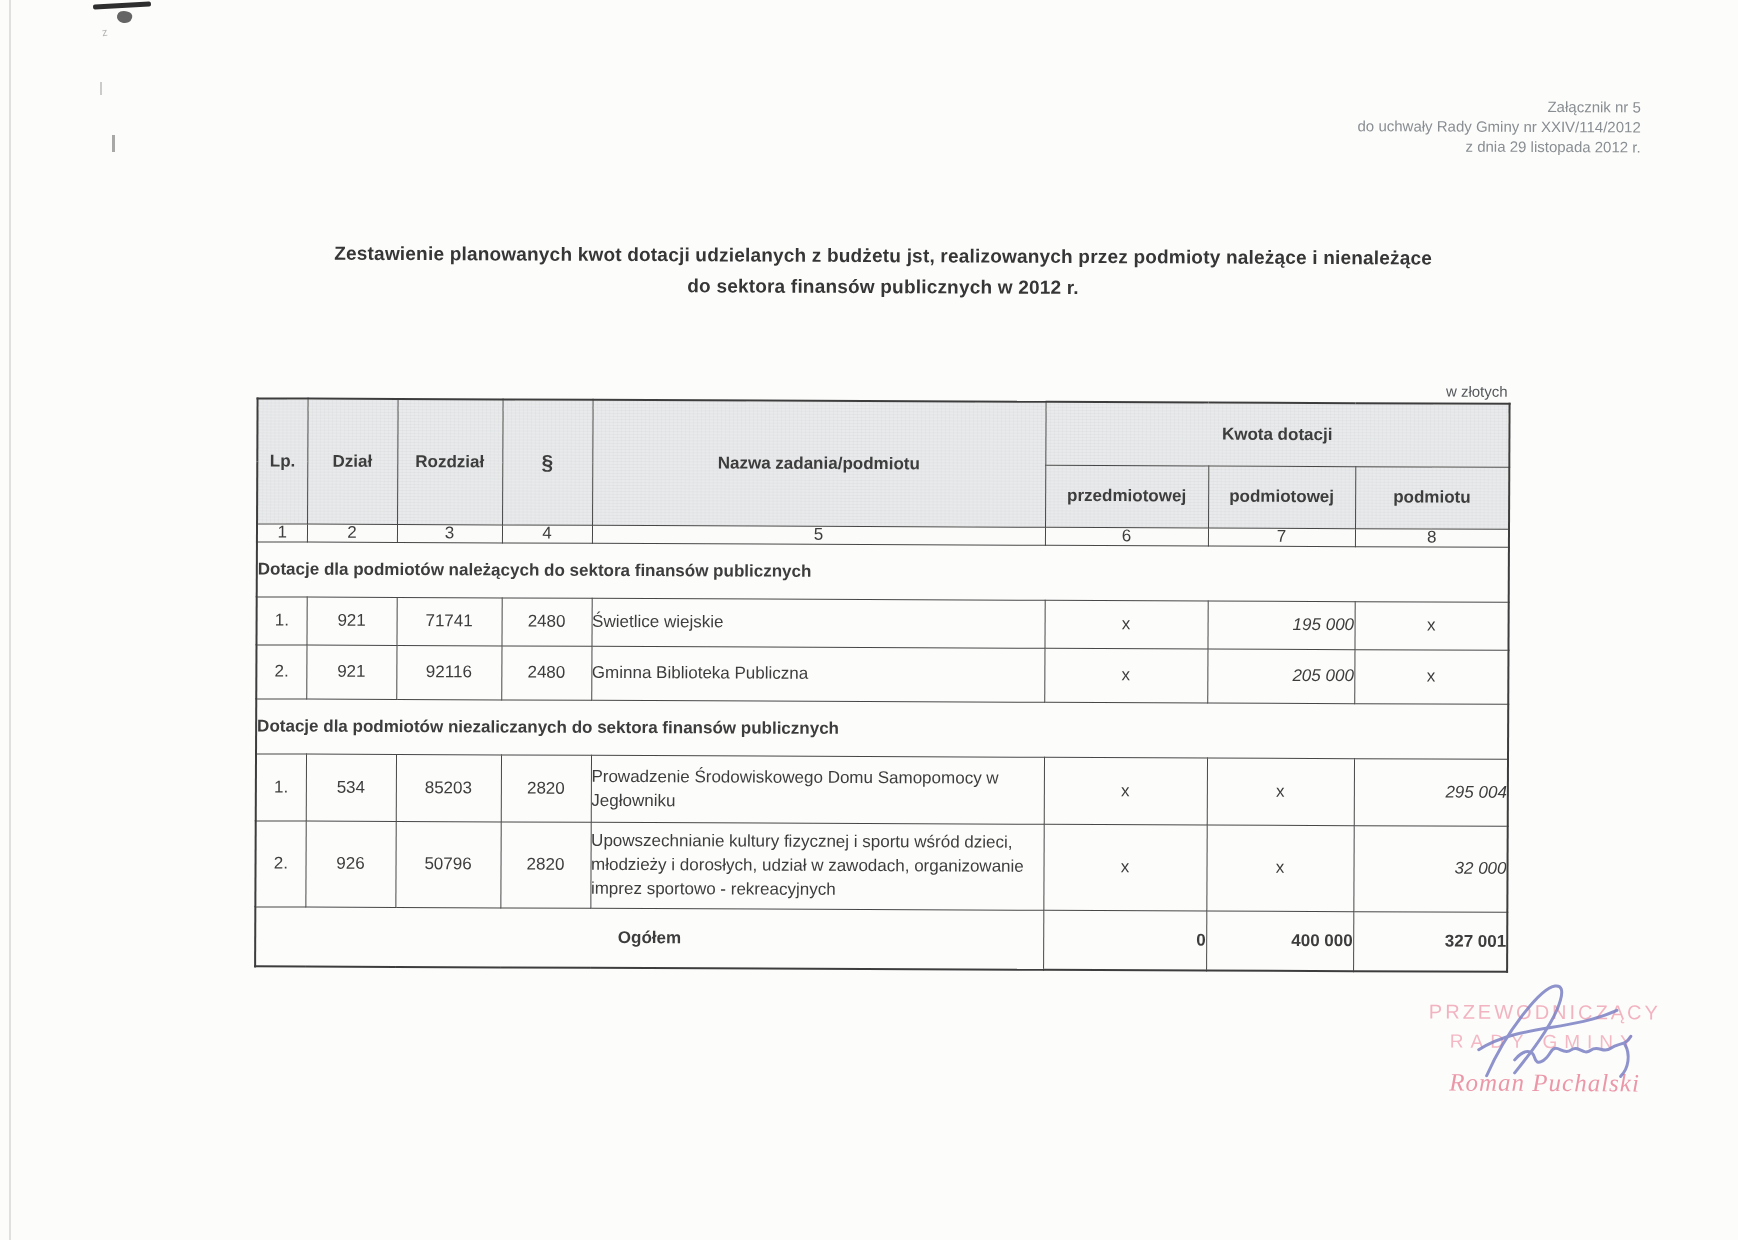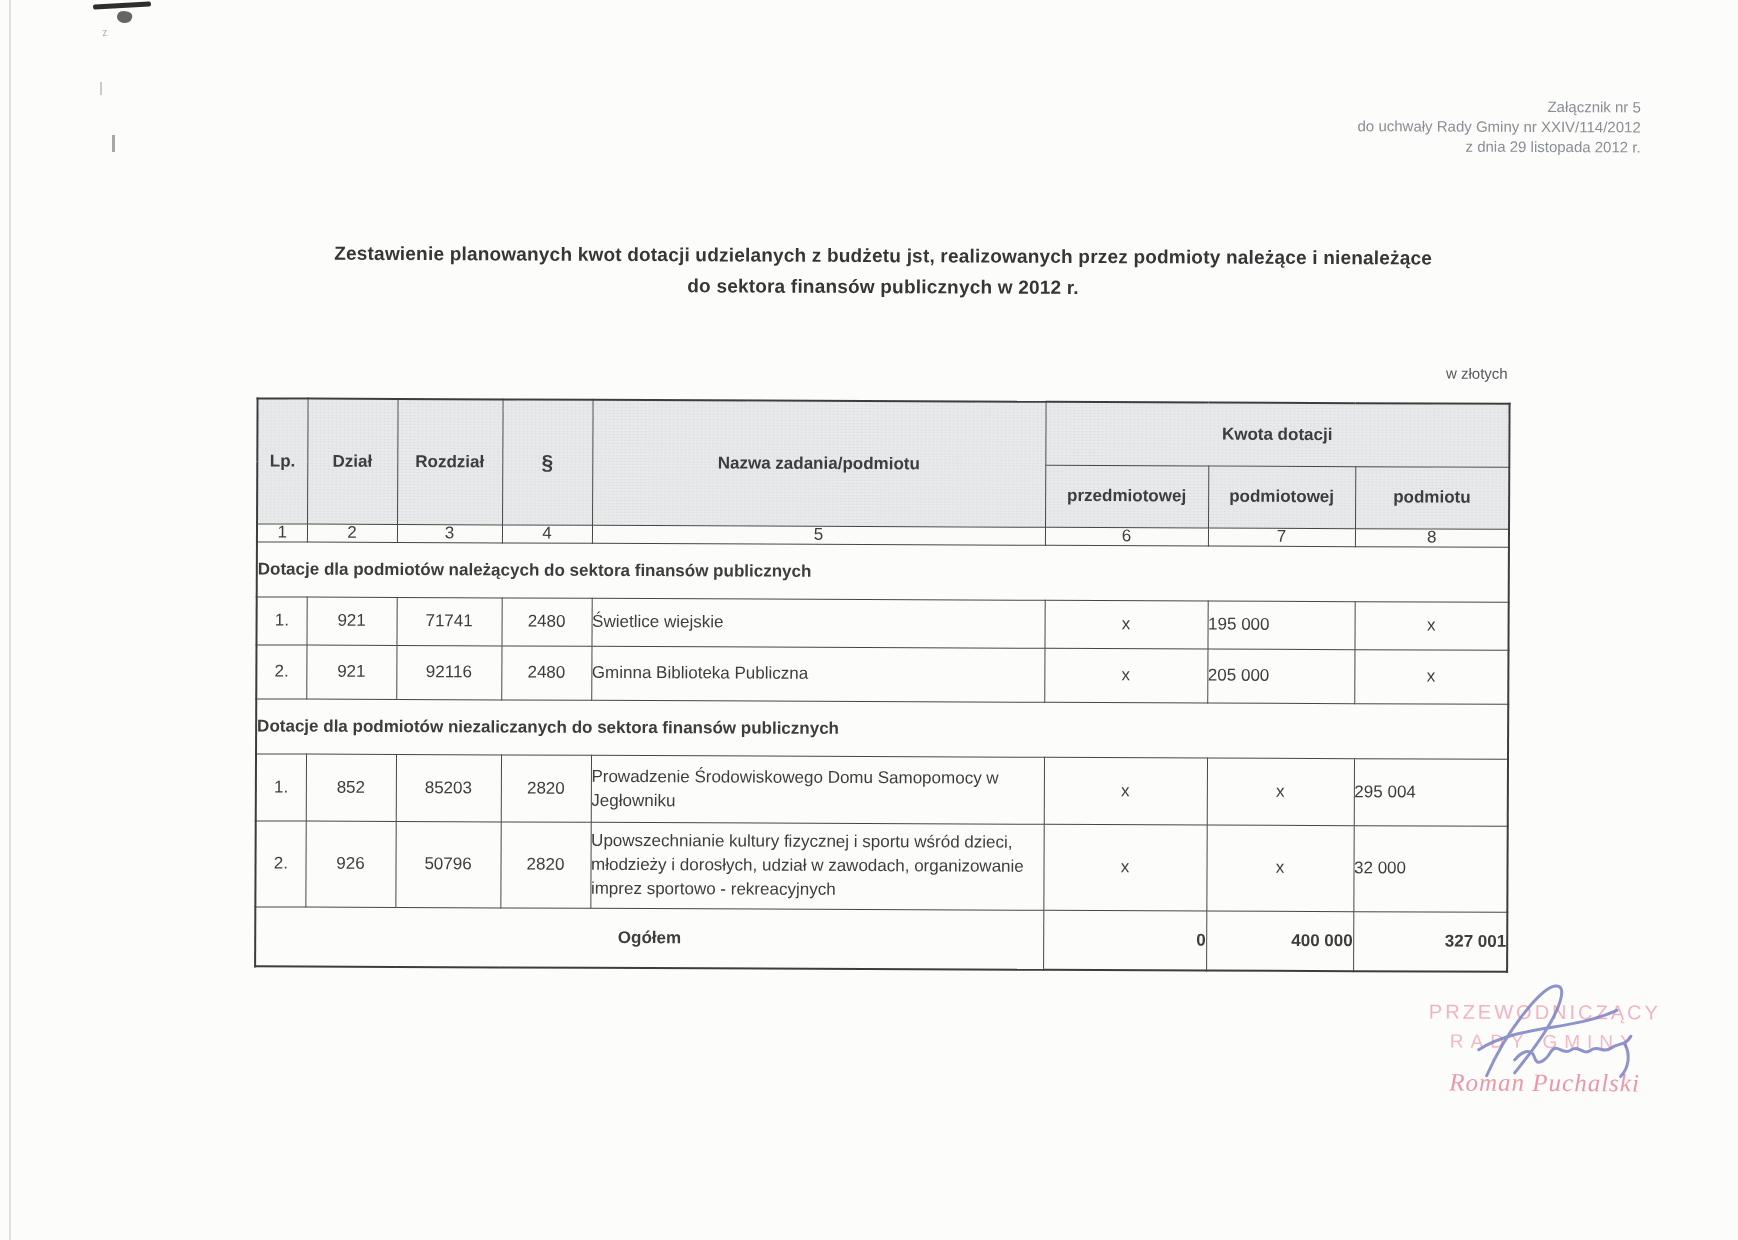--- a/index.html
+++ b/index.html
@@ -24,42 +24,42 @@
 
   
   .att-note{position:absolute;right:98px;top:92px;text-align:right;
             color:#898e92;font-size:15px;line-height:20px;}
 
   
   .title{position:absolute;left:257px;top:238px;width:1252px;text-align:center;
          font-weight:bold;font-size:19px;line-height:31px;color:#363636;letter-spacing:.2px;}
 
   
-  .currency{position:absolute;right:230px;top:360px;font-size:15px;color:#55585b;}
+  .currency{position:absolute;right:230px;top:378px;font-size:15px;color:#55585b;}
 
   
   table.main{position:absolute;left:257px;top:398px;width:1252px;
              border-collapse:collapse;table-layout:fixed;
              border:2px solid #3d3d3d;}
   table.main td, table.main th{border:1px solid #474747;color:#3d3d3d;
              font-size:17px;vertical-align:middle;padding:0;overflow:hidden;}
   .hdr{background-color:#e9eaeb;
        background-image:repeating-linear-gradient(0deg,rgba(110,116,122,.05) 0 1px,transparent 1px 3px),
                         repeating-linear-gradient(90deg,rgba(110,116,122,.04) 0 1px,transparent 1px 4px);
        font-weight:bold;font-size:18px;color:#2c2c2c;text-align:center;}
   .hdr.par{font-size:21px;}
   tr.rh1{height:63px;} tr.rh2{height:62px;}
   tr.rnum{height:18px;}
   tr.rsec{height:55px;} tr.ra{height:48px;} tr.rb{height:54px;}
   tr.rc{height:67px;} tr.rd{height:86px;} tr.rtot{height:60px;}
   td.num{font-size:11px;color:#8b8b8b;text-align:center;background:#fbfbfa;vertical-align:top;line-height:16px;}
   td.sec{font-weight:bold;font-size:17px;color:#2e2e2e;text-align:left;padding:2px 6px;}
   td.c{text-align:center;}
   td.name{text-align:left;padding:3px 10px;line-height:24px;}
-  td.amt{text-align:left;padding-right:10px;}
+  td.amt{text-align:right;padding-right:10px;font-style:italic;}
   td.xmark{text-align:center;color:#4c4c4c;font-size:16px;}
   td.tot-label{font-weight:bold;font-size:18px;text-align:center;color:#2c2c2c;}
   td.tot-amt{font-weight:bold;text-align:right;padding-right:10px;color:#2f2f2f;}
 
   
   .stamp{position:absolute;left:1402px;top:996px;width:292px;text-align:center;}
   .stamp-l1{font-size:20px;letter-spacing:3px;color:#f0a2b2;opacity:.8;font-weight:500;}
   .stamp-l2{font-size:19px;letter-spacing:7px;color:#f0a2b2;opacity:.75;font-weight:500;margin-top:7px;}
   .stamp-name{font-family:"Liberation Serif", serif;font-style:italic;font-size:25px;
               color:#ea8da0;opacity:.9;margin-top:16px;letter-spacing:1px;}
@@ -148,21 +148,21 @@
         <td class="xmark">x</td>
         <td class="amt">205 000</td>
         <td class="xmark">x</td>
       </tr>
 
       <tr class="rsec">
         <td class="sec" colspan="8">Dotacje dla podmiotów niezaliczanych do sektora finansów publicznych</td>
       </tr>
       <tr class="rc">
         <td class="c">1.</td>
-        <td class="c">852</td>
+        <td class="c">534</td>
         <td class="c">85203</td>
         <td class="c">2820</td>
         <td class="name">Prowadzenie Środowiskowego Domu Samopomocy w Jegłowniku</td>
         <td class="xmark">x</td>
         <td class="xmark">x</td>
         <td class="amt">295 004</td>
       </tr>
       <tr class="rd">
         <td class="c">2.</td>
         <td class="c">926</td>

